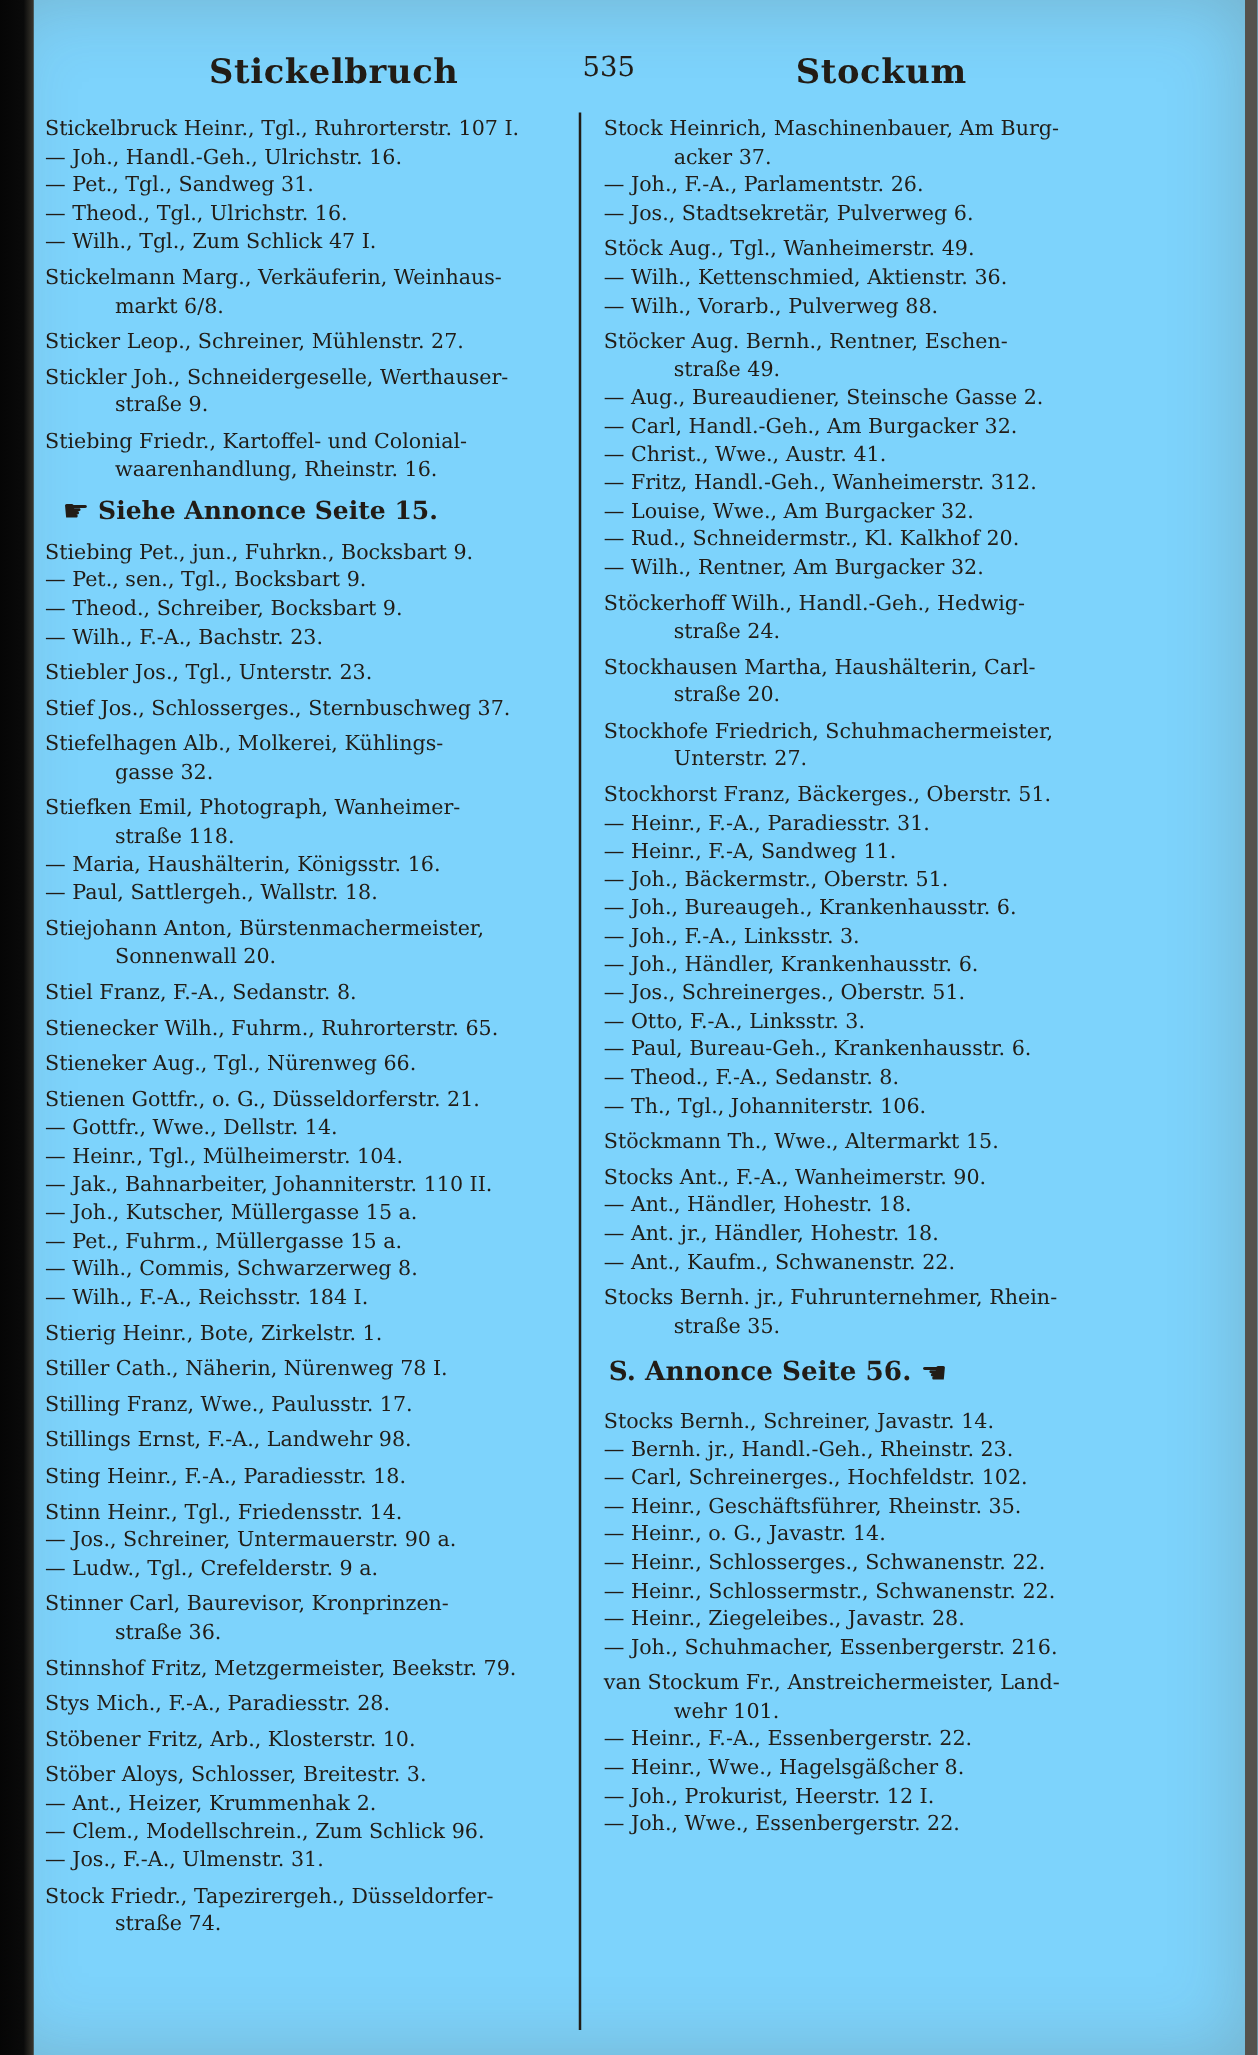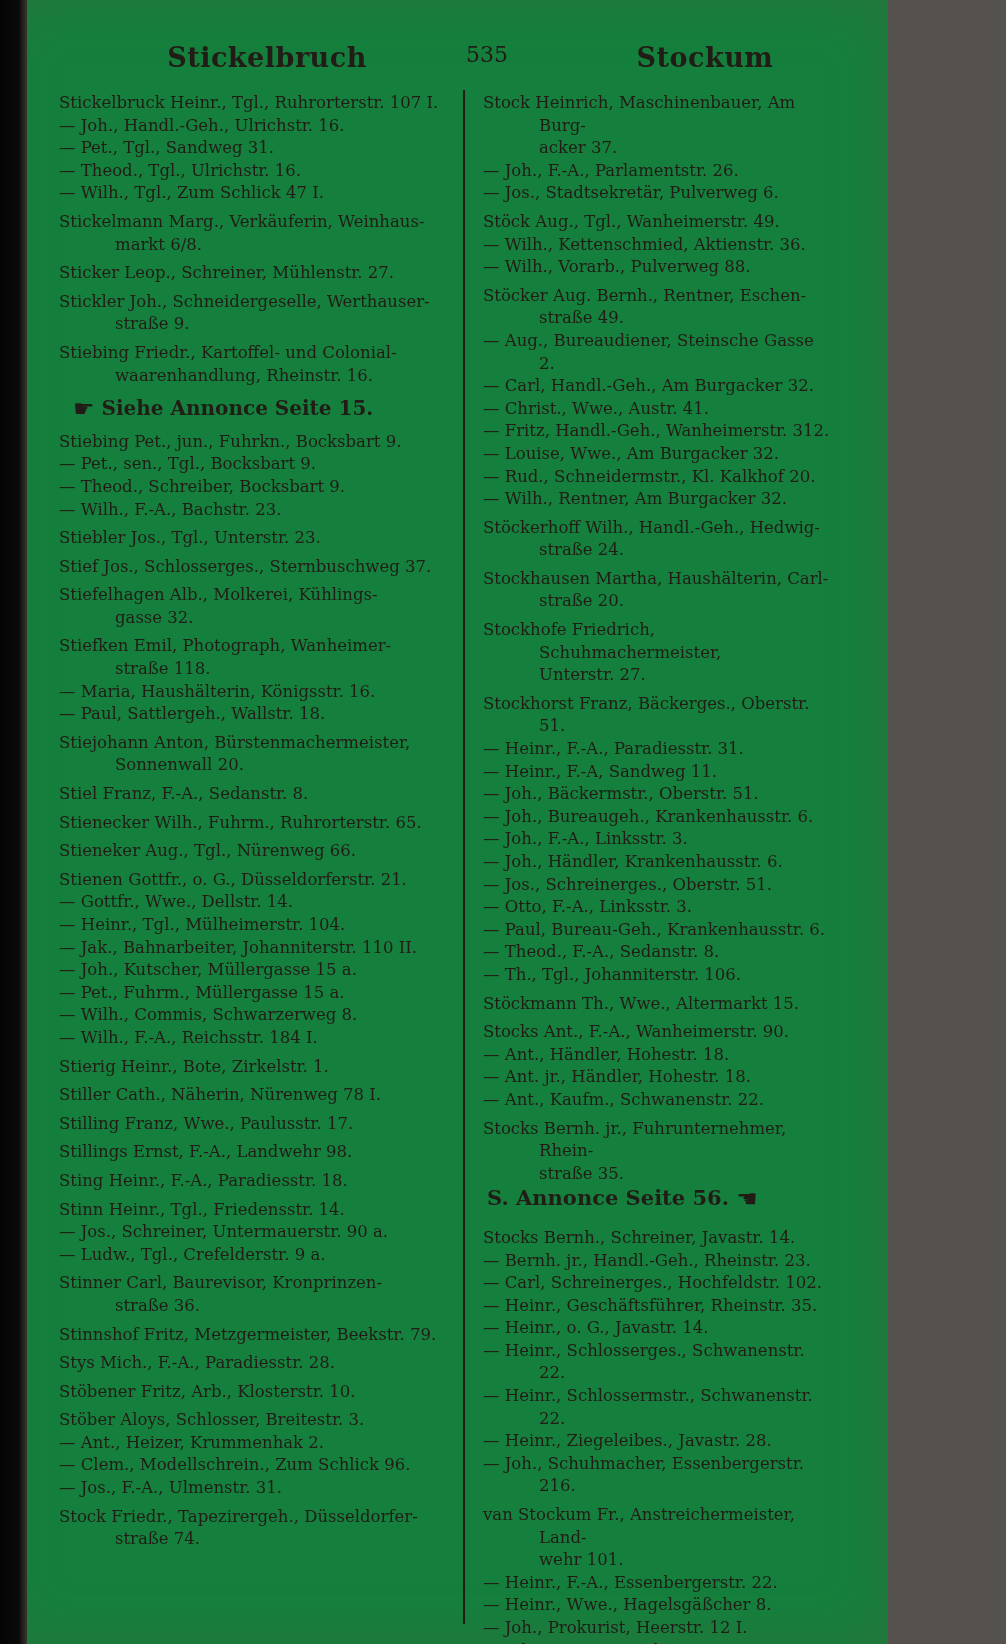--- a/index.html
+++ b/index.html
@@ -3,22 +3,22 @@
 <meta charset="utf-8">
 <style>
   html, body { margin: 0; padding: 0; }
   body {
     width: 1006px; height: 1644px;
     background: #55524d;
     font-family: "DejaVu Serif", serif;
   }
   .page {
     position: relative;
-    width: 888px; height: 1644px;
-    background: #15803d;
+    width: 996px; height: 1644px;
+    background: #7dd3fc;
     box-shadow: inset 0 0 60px rgba(90,80,60,0.25);
     overflow: hidden;
     color: #221c16;
   }
   .gutter {
     position: absolute; left: 0; top: 0;
     width: 27px; height: 100%;
     background: linear-gradient(90deg, #050505 0%, #0a0a0a 70%, #3a372f 100%);
   }
   .header {
@@ -36,21 +36,21 @@
     position: absolute; left: 578px; width: 200px; text-align: center;
     font-size: 27px; font-weight: bold; letter-spacing: 0.5px;
   }
   .columns {
     position: absolute; top: 90px; left: 27px; right: 0; bottom: 0;
     display: flex; align-items: stretch;
   }
   .col-left {
     box-sizing: border-box;
     width: 436px;
-    padding: 2px 8px 0 32px;
+    padding: 2px 8px 0 9px;
   }
   .divider {
     width: 2px;
     background: #201c16;
     margin-bottom: 20px;
   }
   .col-right {
     box-sizing: border-box;
     flex: 1;
     padding: 2px 56px 0 18px;
@@ -67,21 +67,21 @@
   .entry.annonce {
     font-weight: bold;
     font-size: 20px;
     text-indent: 0;
     padding-left: 14px;
     margin: 10px 0 10px 0;
     white-space: normal;
   }
   .entry.annonce.annonce-left {
     font-size: 21px;
-    margin: 2px 0 16px 0;
+    margin: 14px 0 16px 0;
     padding-left: 4px;
   }
   .manicule {
     font-family: "DejaVu Sans", sans-serif;
     font-size: 24px;
     vertical-align: -2px;
   }
 </style>
 </head>
 <body>

